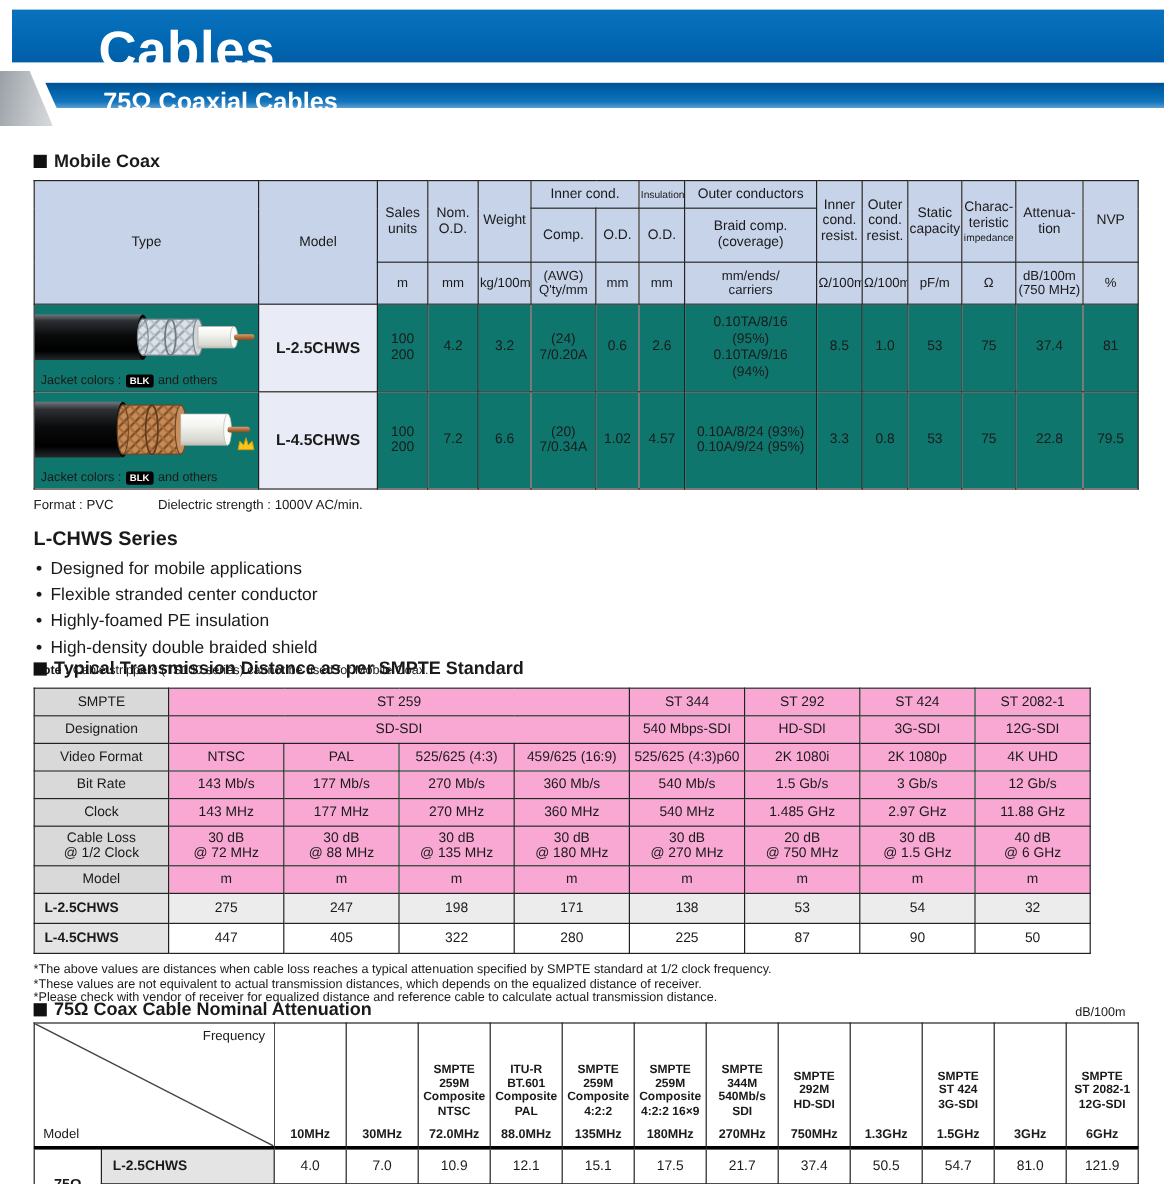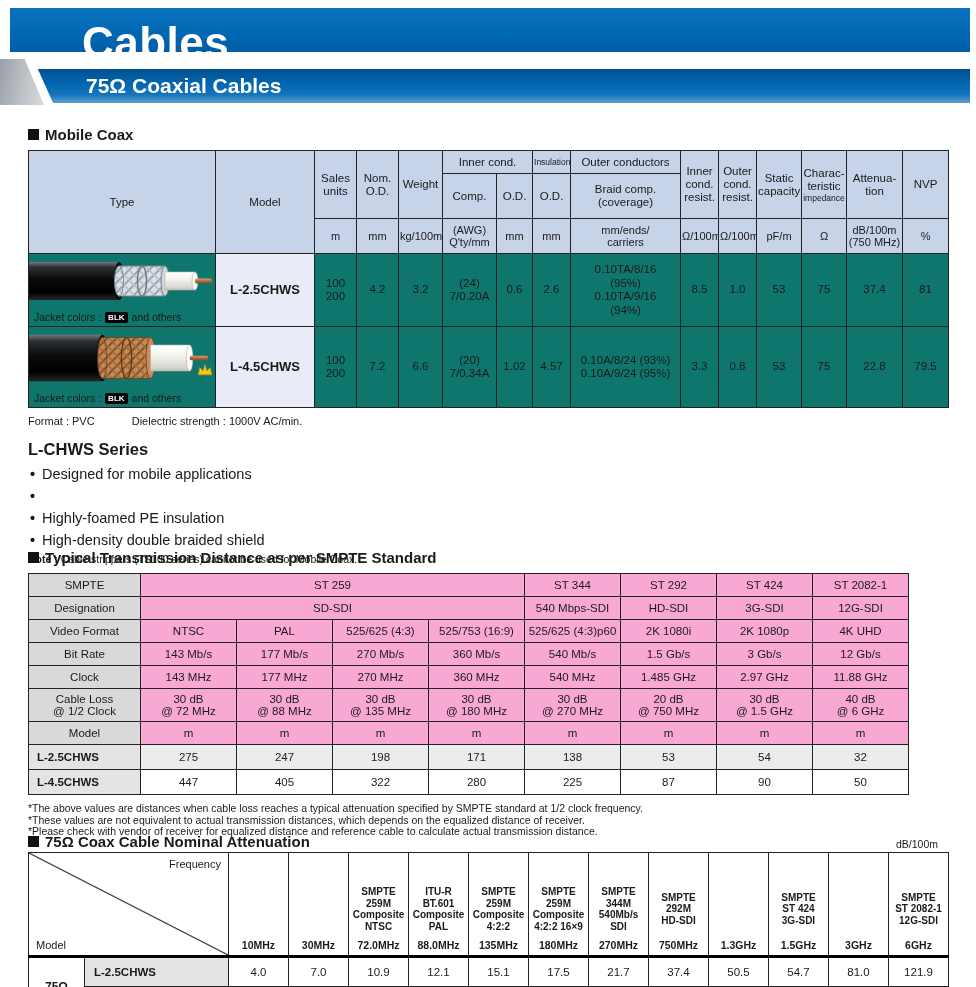--- a/index.html
+++ b/index.html
@@ -3,21 +3,21 @@
 <meta charset="utf-8">
 <style>
   html,body{margin:0;padding:0;background:#fff;}
   body{width:976px;height:987px;overflow:hidden;font-family:"Liberation Sans",sans-serif;color:#1a1a1a;}
   .page{position:relative;width:976px;height:987px;background:#fff;}
 
   
   .band-top{position:absolute;left:10px;top:8px;right:6px;height:44px;
     background:linear-gradient(180deg,#0a72bd 0%,#0167b2 60%,#015ea6 100%);}
   .hdr-title{position:absolute;left:72px;top:10px;font-size:44px;font-weight:bold;color:#fff;letter-spacing:.5px;}
-  .band-sub{position:absolute;left:0;top:69px;right:6px;height:34px;
+  .band-sub{position:absolute;left:0;top:69px;right:6px;height:21px;
     background:linear-gradient(180deg,#015091 0%,#0267b1 45%,#1274bc 75%,#5e9ed1 100%);}
   .hdr-sub{position:absolute;left:86px;top:5px;font-size:21px;font-weight:bold;color:#fff;}
   .tab-white{position:absolute;left:0;top:57px;width:54px;height:48px;background:#fff;
     clip-path:polygon(0 0,60% 0,100% 100%,0 100%);z-index:2;}
   .gray-tab{position:absolute;left:0;top:59px;width:44px;height:46px;z-index:3;
     background:linear-gradient(100deg,#9aa0a6 0%,#c7cbcf 70%,#d7dadd 100%);
     clip-path:polygon(0 0,56% 0,100% 100%,0 100%);}
 
   
   .sec-h{display:flex;align-items:center;font-size:15px;font-weight:bold;margin:0;}
@@ -302,20 +302,21 @@
       <span>Dielectric strength : 1000V AC/min.</span>
     </div>
     <div class="series-title">L-CHWS Series</div>
     <ul class="features">
         <li>
           <span class="blt">•</span>
           <span>Designed for mobile applications</span>
         </li>
         <li>
           <span class="blt">•</span>
+          <span>Flexible stranded center conductor</span>
         </li>
         <li>
           <span class="blt">•</span>
           <span>Highly-foamed PE insulation</span>
         </li>
         <li>
           <span class="blt">•</span>
           <span>High-density double braided shield</span>
         </li>
       </ul>
@@ -357,21 +358,21 @@
             <td class="g">540 Mbps-SDI</td>
             <td class="g">HD-SDI</td>
             <td class="g">3G-SDI</td>
             <td class="g">12G-SDI</td>
           </tr>
           <tr>
             <td class="lab">Video Format</td>
             <td class="g">NTSC</td>
             <td class="g">PAL</td>
             <td class="g">525/625 (4:3)</td>
-            <td class="g">525/753 (16:9)</td>
+            <td class="g">459/625 (16:9)</td>
             <td class="g">525/625 (4:3)p60</td>
             <td class="g">2K 1080i</td>
             <td class="g">2K 1080p</td>
             <td class="g">4K UHD</td>
           </tr>
           <tr>
             <td class="lab">Bit Rate</td>
             <td class="g">143 Mb/s</td>
             <td class="g">177 Mb/s</td>
             <td class="g">270 Mb/s</td>

